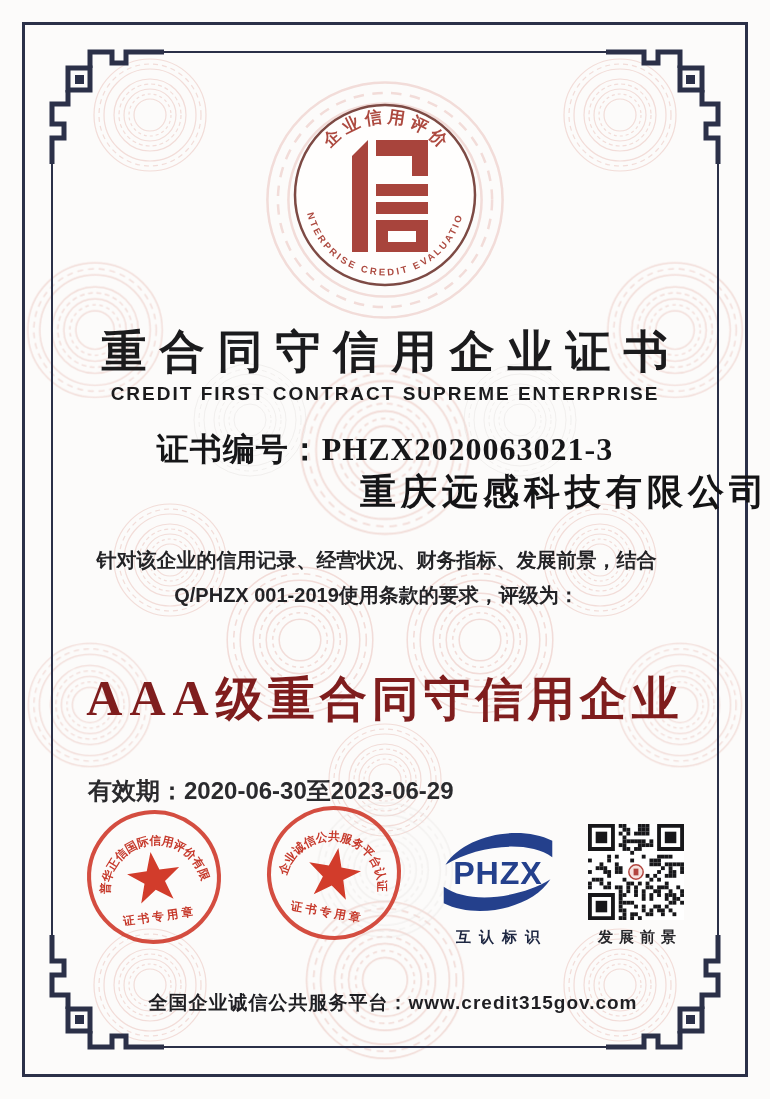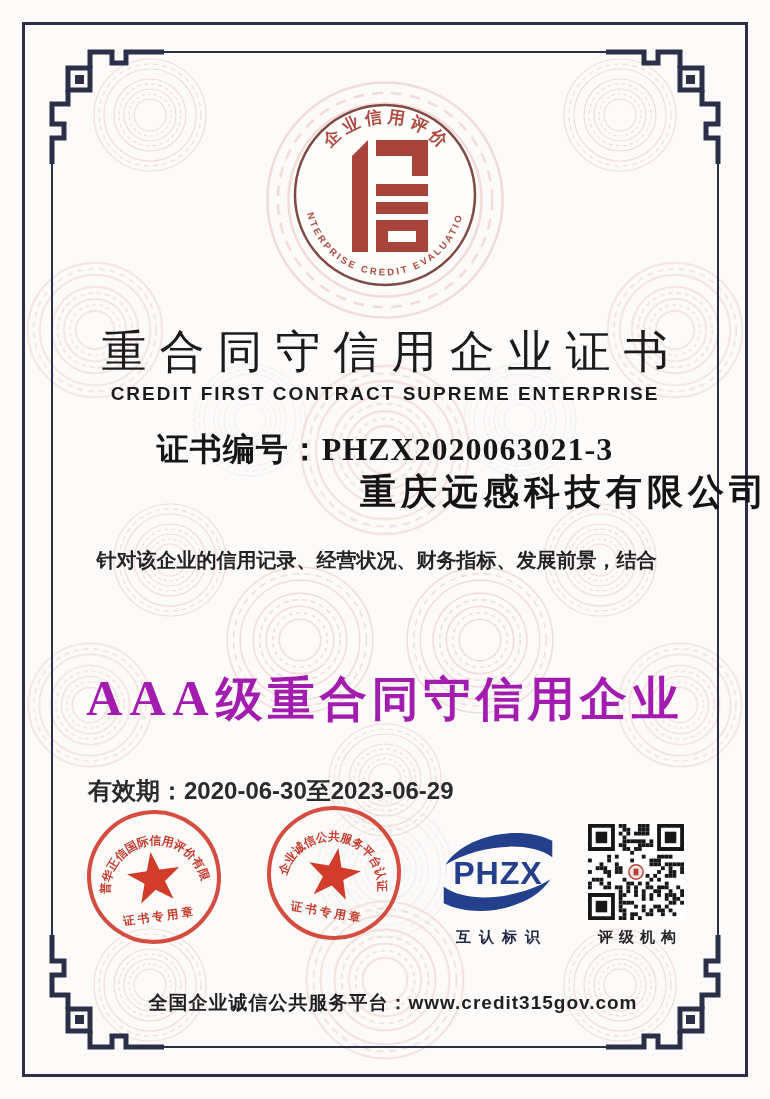--- a/index.html
+++ b/index.html
@@ -21,32 +21,32 @@
   .corner.tl{left:42px;top:42px;}
   .corner.tr{right:42px;top:42px;transform:scaleX(-1);}
   .corner.bl{left:42px;bottom:42px;transform:scaleY(-1);}
   .corner.br{right:42px;bottom:42px;transform:scale(-1,-1);}
   
   .guilloche{position:absolute;inset:0;pointer-events:none;}
   
   .content{position:absolute;inset:0;text-align:center;}
   .emblem{position:absolute;left:290px;top:100px;width:190px;height:190px;}
   .title{position:absolute;left:0;right:0;top:322px;
-    font-size:45px;font-weight:400;letter-spacing:13px;padding-left:13px;color:#1b1b1d;}
+    font-size:45px;font-weight:700;letter-spacing:13px;padding-left:13px;color:#1b1b1d;}
   .subtitle{position:absolute;left:0;right:0;top:383px;
     font-size:19px;font-weight:bold;letter-spacing:2px;color:#1b1b1d;}
   .certno{position:absolute;left:0;right:0;top:428px;
     font-family:"Liberation Serif","DejaVu Serif",serif;
     font-size:32px;font-weight:bold;letter-spacing:1px;color:#161618;}
   .company{position:absolute;left:0;right:0;top:468px;
     font-family:"Liberation Serif","DejaVu Serif",serif;
     font-size:36px;font-weight:bold;letter-spacing:5px;padding-left:13px;color:#141416;text-align:right;}
   .bodytext{position:absolute;left:85px;right:102px;top:543px;
     font-size:20px;font-weight:600;line-height:35px;color:#232326;}
-  .rating{position:absolute;left:0;right:0;top:668px;color:#a21caf;
+  .rating{position:absolute;left:0;right:0;top:668px;color:#7f1d1d;
     font-weight:900;letter-spacing:5px;}
   .rating .grade{font-family:"Liberation Serif","DejaVu Serif",serif;font-size:50px;letter-spacing:7px;}
   .rating .text{font-size:47px;}
   .validity{position:absolute;left:88px;top:775px;
     font-size:24px;font-weight:600;color:#2a2a2d;}
   
   .stamp{position:absolute;width:142px;height:142px;}
   .stamp.left{left:83px;top:806px;transform:rotate(-8deg);}
   .stamp.right{left:263px;top:802px;transform:rotate(10deg);}
   .phzx-block{position:absolute;left:436px;top:826px;width:124px;}
@@ -161,20 +161,21 @@
 
     <div class="title">重合同守信用企业证书</div>
     <div class="subtitle">CREDIT FIRST CONTRACT SUPREME ENTERPRISE</div>
 
     <div class="certno"><span>证书编号：</span><span>PHZX2020063021-3</span></div>
 
     <div class="company">重庆远感科技有限公司</div>
 
     <div class="bodytext">
       <div>针对该企业的信用记录、经营状况、财务指标、发展前景，结合</div>
+      <div>Q/PHZX 001-2019使用条款的要求，评级为：</div>
     </div>
 
     <div class="rating"><span class="grade">AAA</span><span class="text">级重合同守信用企业</span></div>
 
     <div class="validity"><span>有效期：</span><span>2020-06-30至2023-06-29</span></div>
 
     <svg class="stamp left" viewBox="0 0 140 140">
       <circle cx="70" cy="70" r="64" fill="none" stroke="#cf3a2b" stroke-width="4" opacity="0.9"></circle>
       <path id="sealArcL" d="M24 84 A46 46 0 1 1 116 84" fill="none"></path>
       <text font-size="11.5" font-weight="bold" fill="#c6392b">
@@ -376,19 +377,19 @@
             <rect x="8" y="8" width="12" height="12"></rect>
           <path fill-rule="evenodd" d="M72 0 H100 V28 H72 Z M76 4 H96 V24 H76 Z"></path>
             <rect x="80" y="8" width="12" height="12"></rect>
           <path fill-rule="evenodd" d="M0 72 H28 V100 H0 Z M4 76 H24 V96 H4 Z"></path>
             <rect x="8" y="80" width="12" height="12"></rect>
         </g>
         <circle cx="50" cy="50" r="10" fill="#fff"></circle>
         <circle cx="50" cy="50" r="7.5" fill="#f6e3e0" stroke="#b2453e" stroke-width="1.5"></circle>
         <rect x="47.5" y="46.5" width="5" height="7" fill="#b2453e"></rect>
       </svg>
-      <div class="mark-label">评级机构</div>
+      <div class="mark-label">发展前景</div>
     </div>
 
     <div class="footer2"><span>全国企业诚信公共服务平台：</span><span>www.credit315gov.com</span></div>
 
   </div>
 </div>
 
 </body></html>

